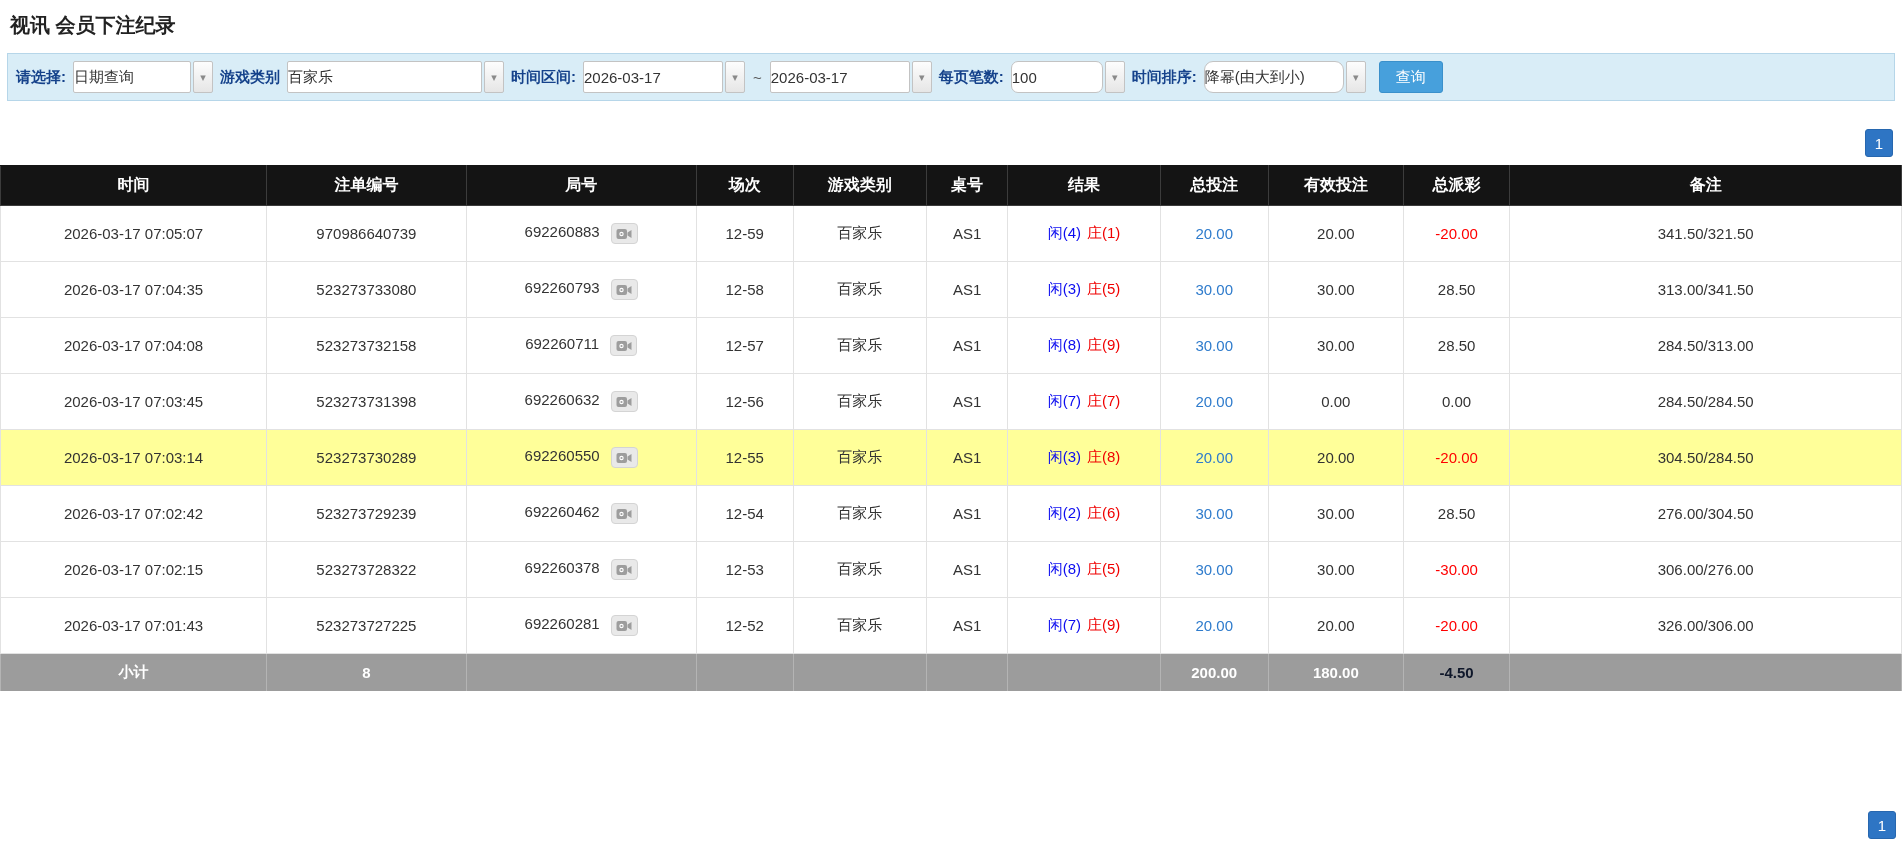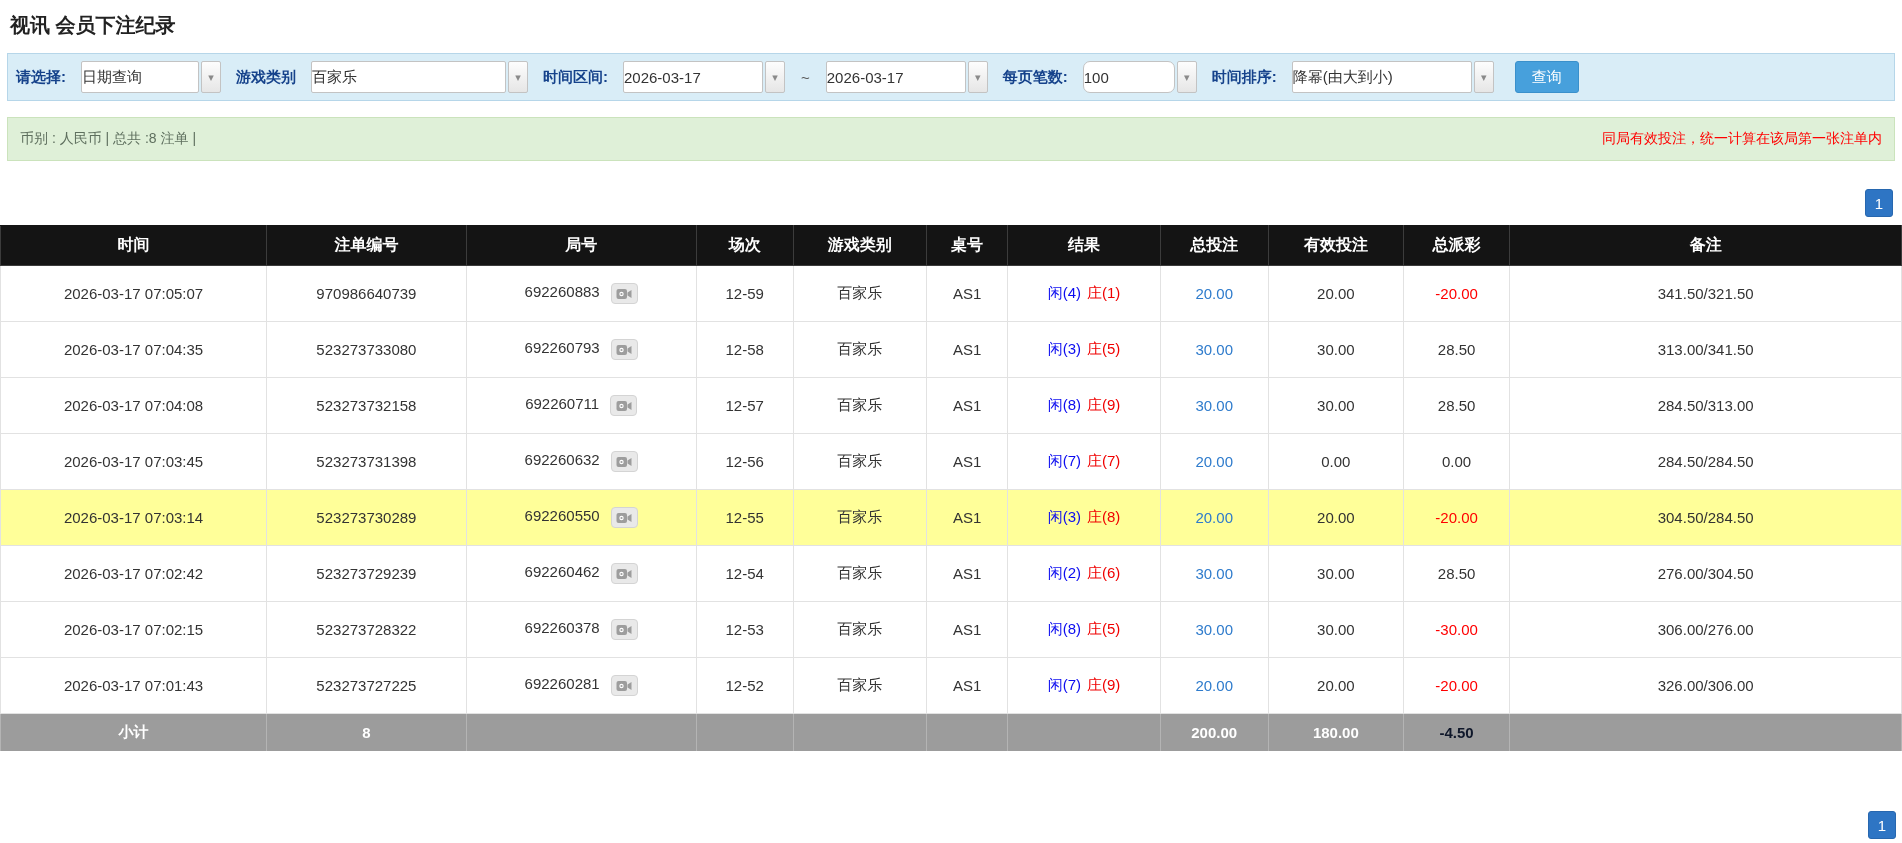--- a/index.html
+++ b/index.html
@@ -1,21 +1,21 @@
 <!DOCTYPE html>
 <html><head>
 <meta charset="utf-8">
 <style>
   * { box-sizing: border-box; }
   html, body { margin: 0; padding: 0; background: #fff; font-family: "Liberation Sans", "DejaVu Sans", sans-serif; color: #333; }
   .page { width: 100%; min-height: 843px; display: flex; flex-direction: column; }
 
   .page-title { font-size: 20px; font-weight: 600; color: #222; margin: 12px 10px 14px; }
 
-  .filter-bar { margin: 0 7px; background: #d9edf7; border: 1px solid #b6d6e9; padding: 7px 8px; display: flex; align-items: center; gap: 15px; white-space: nowrap; }
+  .filter-bar { margin: 0 7px; background: #d9edf7; border: 1px solid #b6d6e9; padding: 7px 8px; display: flex; align-items: center; gap: 7px; white-space: nowrap; }
   .flabel { font-size: 15px; font-weight: bold; color: #15428b; }
   .combo { display: inline-flex; align-items: stretch; gap: 2px; }
   .combo-input { height: 32px; border: 1px solid #c3c3c3; background: #fff; padding: 0 0; font-size: 15px; color: #333; font-family: inherit; border-radius: 2px; }
   .combo-arrow { width: 20px; border: 1px solid #c3c3c3; border-radius: 2px; background: linear-gradient(#fdfdfd, #e6e6e6); color: #8a8a8a; font-size: 11px; display: flex; align-items: center; justify-content: center; cursor: pointer; }
   .tilde { font-size: 15px; color: #555; margin: 0 1px; }
   .search-button { margin-left: 6px; height: 32px; padding: 0 16px; background: #47a0dc; border: 1px solid #3a90cb; border-radius: 3px; color: #fff; font-size: 15px; cursor: pointer; font-family: inherit; }
 
   .summary-bar { margin: 16px 7px 0; background: #dff0d8; border: 1px solid #cbe3bc; padding: 12px 12px; display: flex; justify-content: space-between; align-items: center; font-size: 14px; }
   .summary-left { color: #5e6f5e; }
   .summary-right { color: #f00; }
@@ -69,31 +69,27 @@
     </span>
 
     <span class="flabel">每页笔数:</span>
     <span class="combo">
       <input class="combo-input" style="width: 92px; border-radius: 7px;" type="text" value="100">
       <span class="combo-arrow">▾</span>
     </span>
 
     <span class="flabel">时间排序:</span>
     <span class="combo">
-      <input class="combo-input" style="width: 180px;" type="text" value="降幂(由大到小)">
+      <input class="combo-input" style="width: 140px; border-radius: 9px;" type="text" value="降幂(由大到小)">
       <span class="combo-arrow">▾</span>
     </span>
 
     <button class="search-button">查询</button>
   </div>
 
-  <div class="summary-bar">
-    <span class="summary-left">币别 : 人民币 | 总共 :8 注单 |</span>
-    <span class="summary-right">同局有效投注，统一计算在该局第一张注单内</span>
-  </div>
 
   <div class="pager top">
     <button class="page-btn">1</button>
   </div>
 
   <table>
     <colgroup>
       <col style="width:14%">
       <col style="width:10.5%">
       <col style="width:12.1%">

